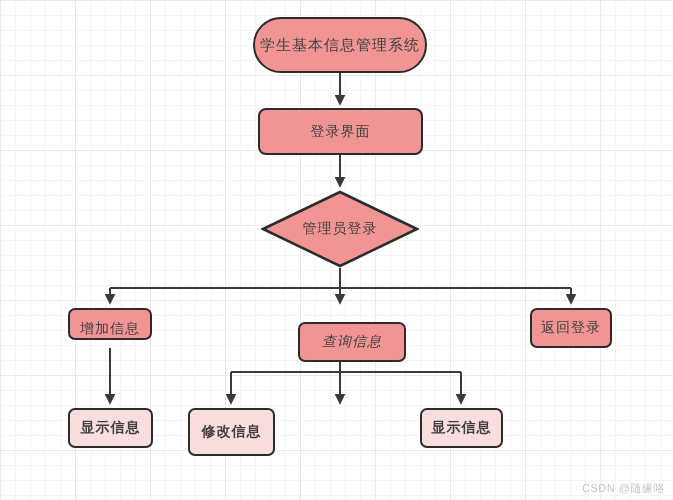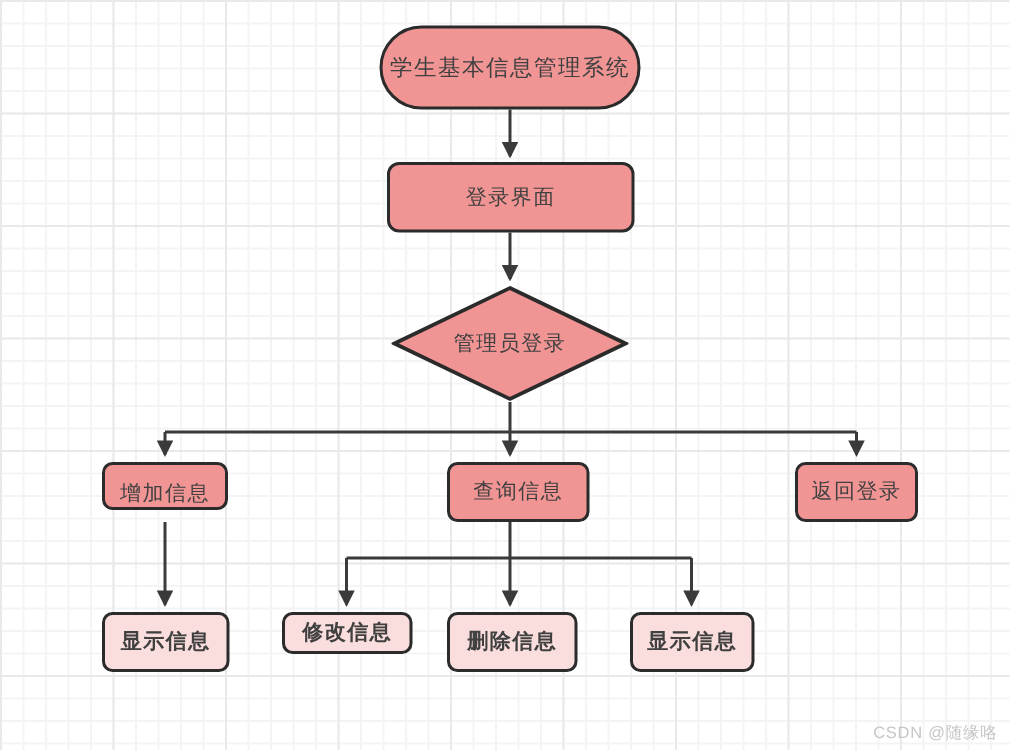--- a/index.html
+++ b/index.html
@@ -97,38 +97,35 @@
     <svg width="158" height="78">
       <polygon points="79,2 156,39 79,76 2,39" fill="#f19494" stroke="#2b2b2b" stroke-width="2.5" stroke-linejoin="miter"></polygon>
     </svg>
     <div class="diamond-label">管理员登录</div>
   </div>
 
   <div class="node fill-dark small" style="left:68px;top:308px;width:84px;height:32px;align-items:flex-end;">
     <span>增加信息</span>
   </div>
 
-  <div class="node fill-dark small" style="left:298px;top:308px;width:95px;height:40px;">
+  <div class="node fill-dark small" style="left:298px;top:322px;width:108px;height:40px;font-style:italic;">
     <span>查询信息</span>
   </div>
 
   <div class="node fill-dark small" style="left:530px;top:308px;width:82px;height:40px;text-align:center;">
     <span>返回登录</span>
   </div>
 
   <div class="node fill-light small" style="left:68px;top:408px;width:85px;height:40px;">
     <span>显示信息</span>
   </div>
 
-  <div class="node fill-light small" style="left:188px;top:408px;width:87px;height:28px;">
+  <div class="node fill-light small" style="left:188px;top:408px;width:87px;height:48px;">
     <span>修改信息</span>
   </div>
 
-  <div class="node fill-light small" style="left:298px;top:408px;width:87px;height:40px;">
-    <span>删除信息</span>
-  </div>
 
   <div class="node fill-light small" style="left:420px;top:408px;width:83px;height:40px;">
     <span>显示信息</span>
   </div>
 
   <div class="watermark">CSDN @随缘咯</div>
 </div>
 
 </body></html>

